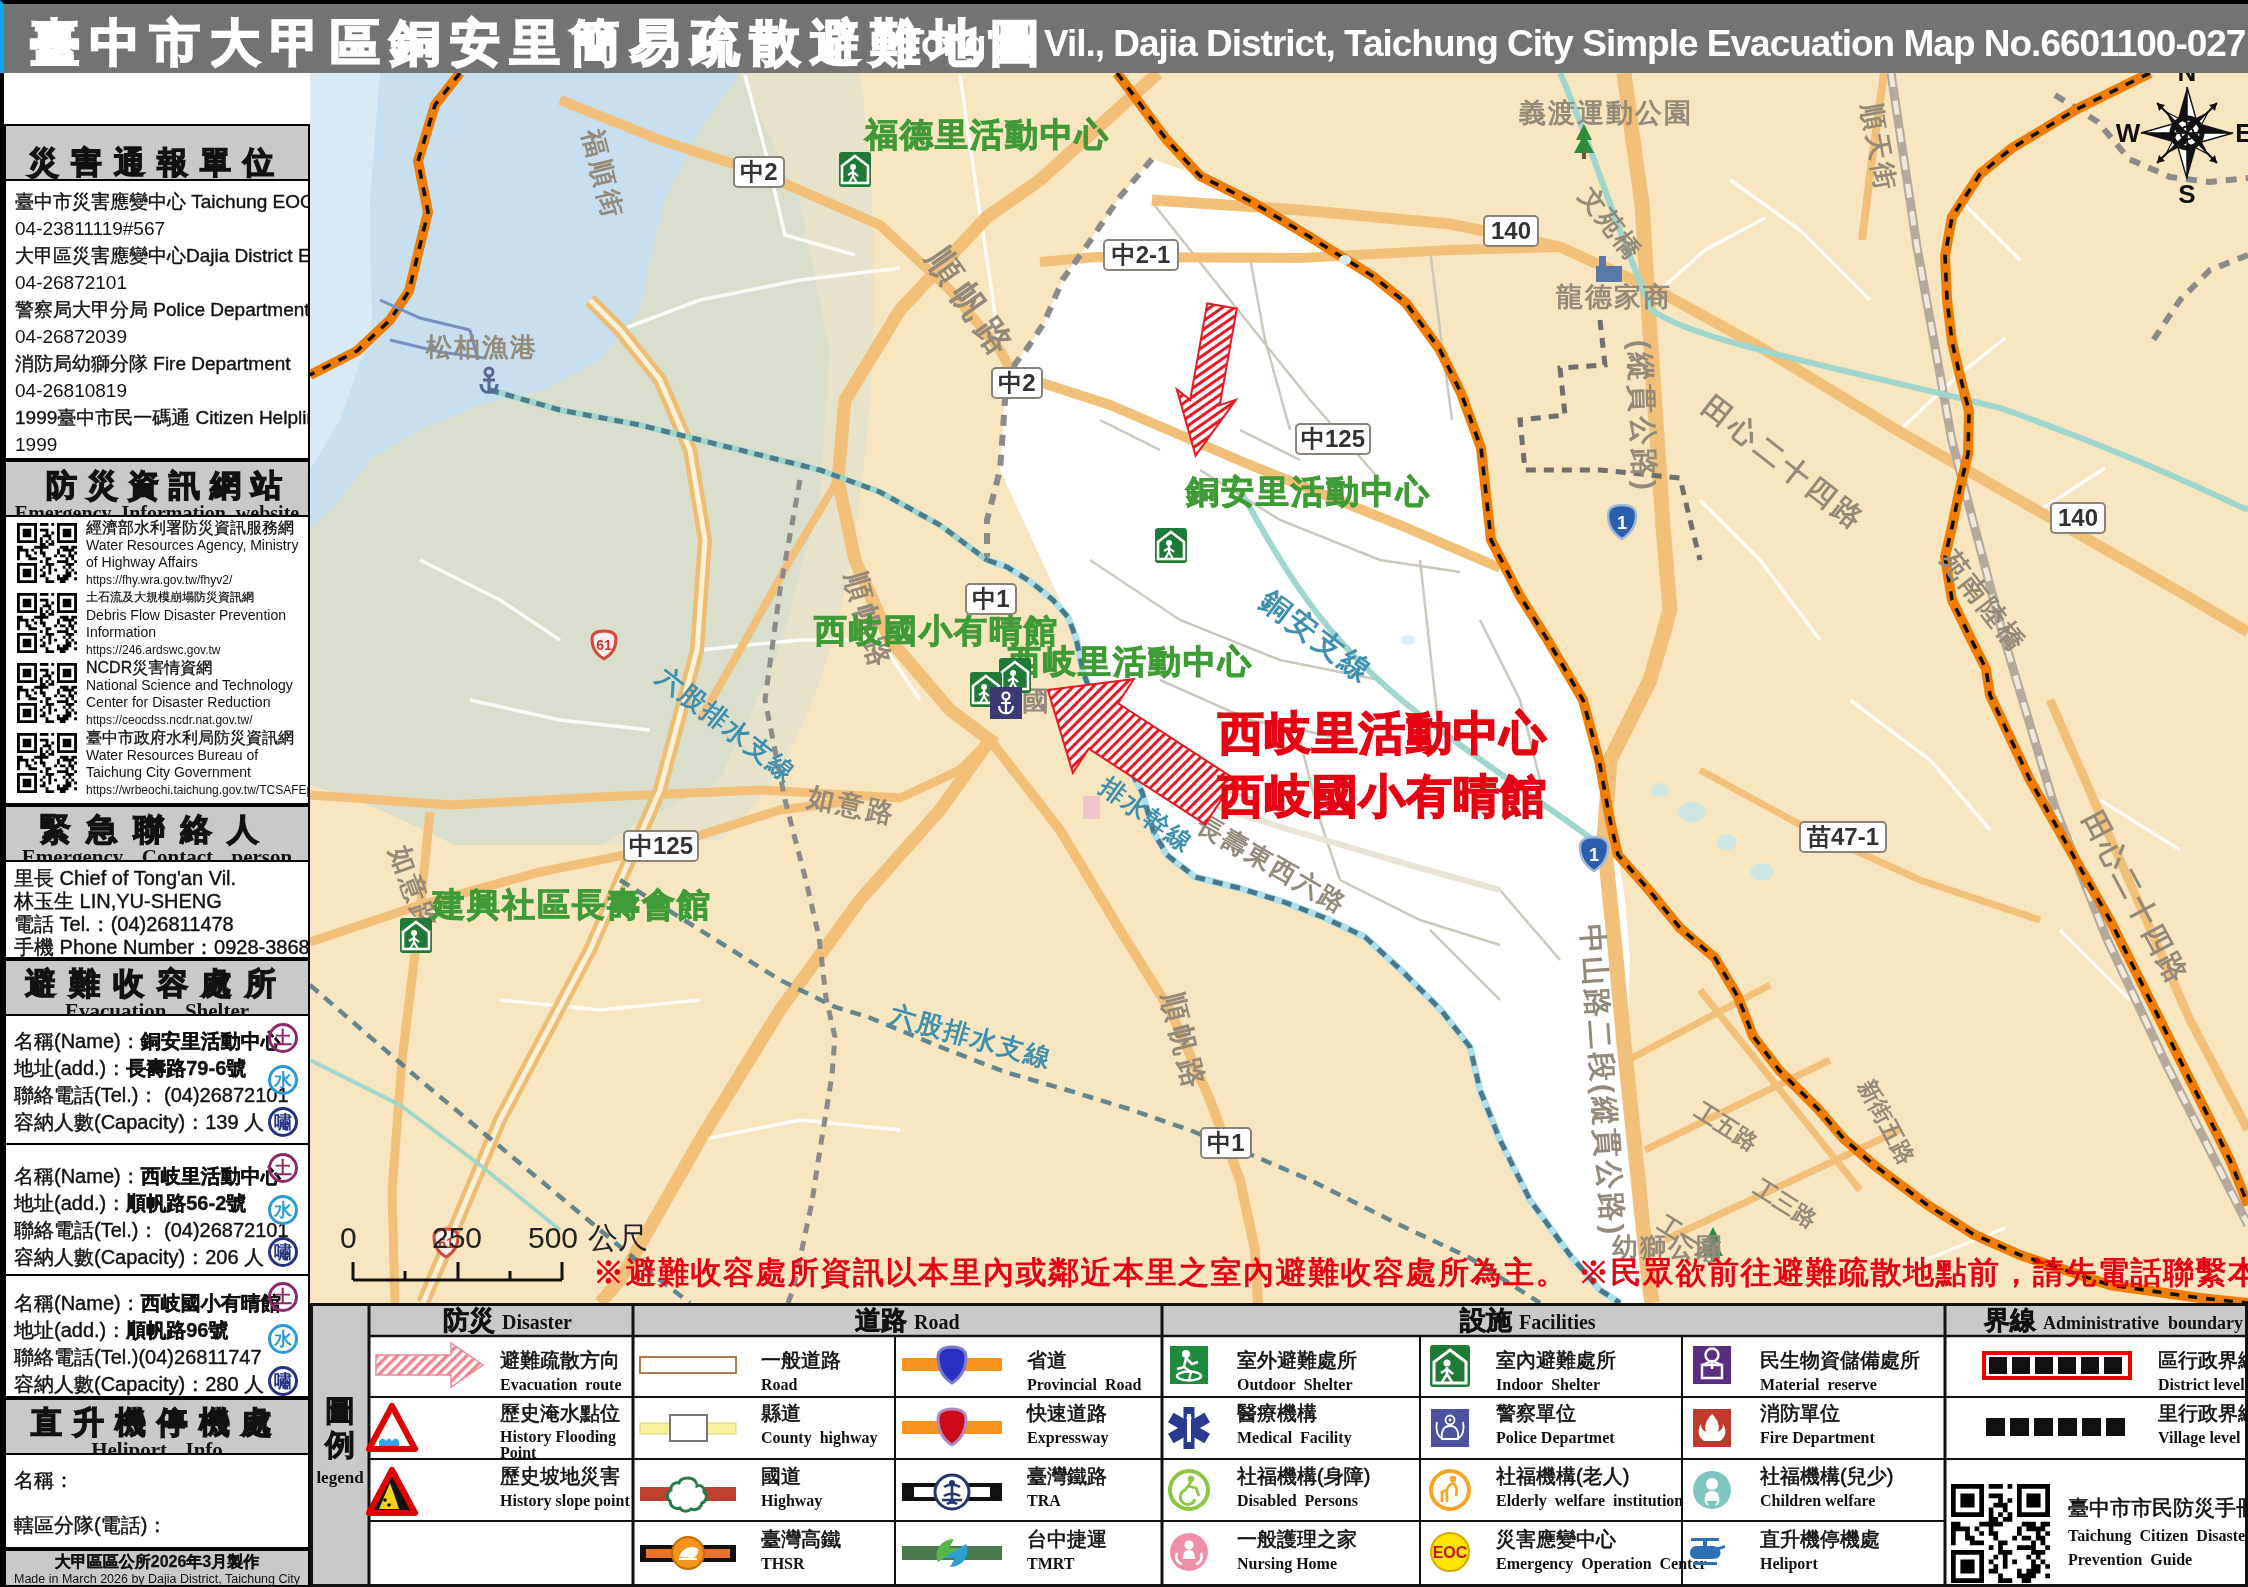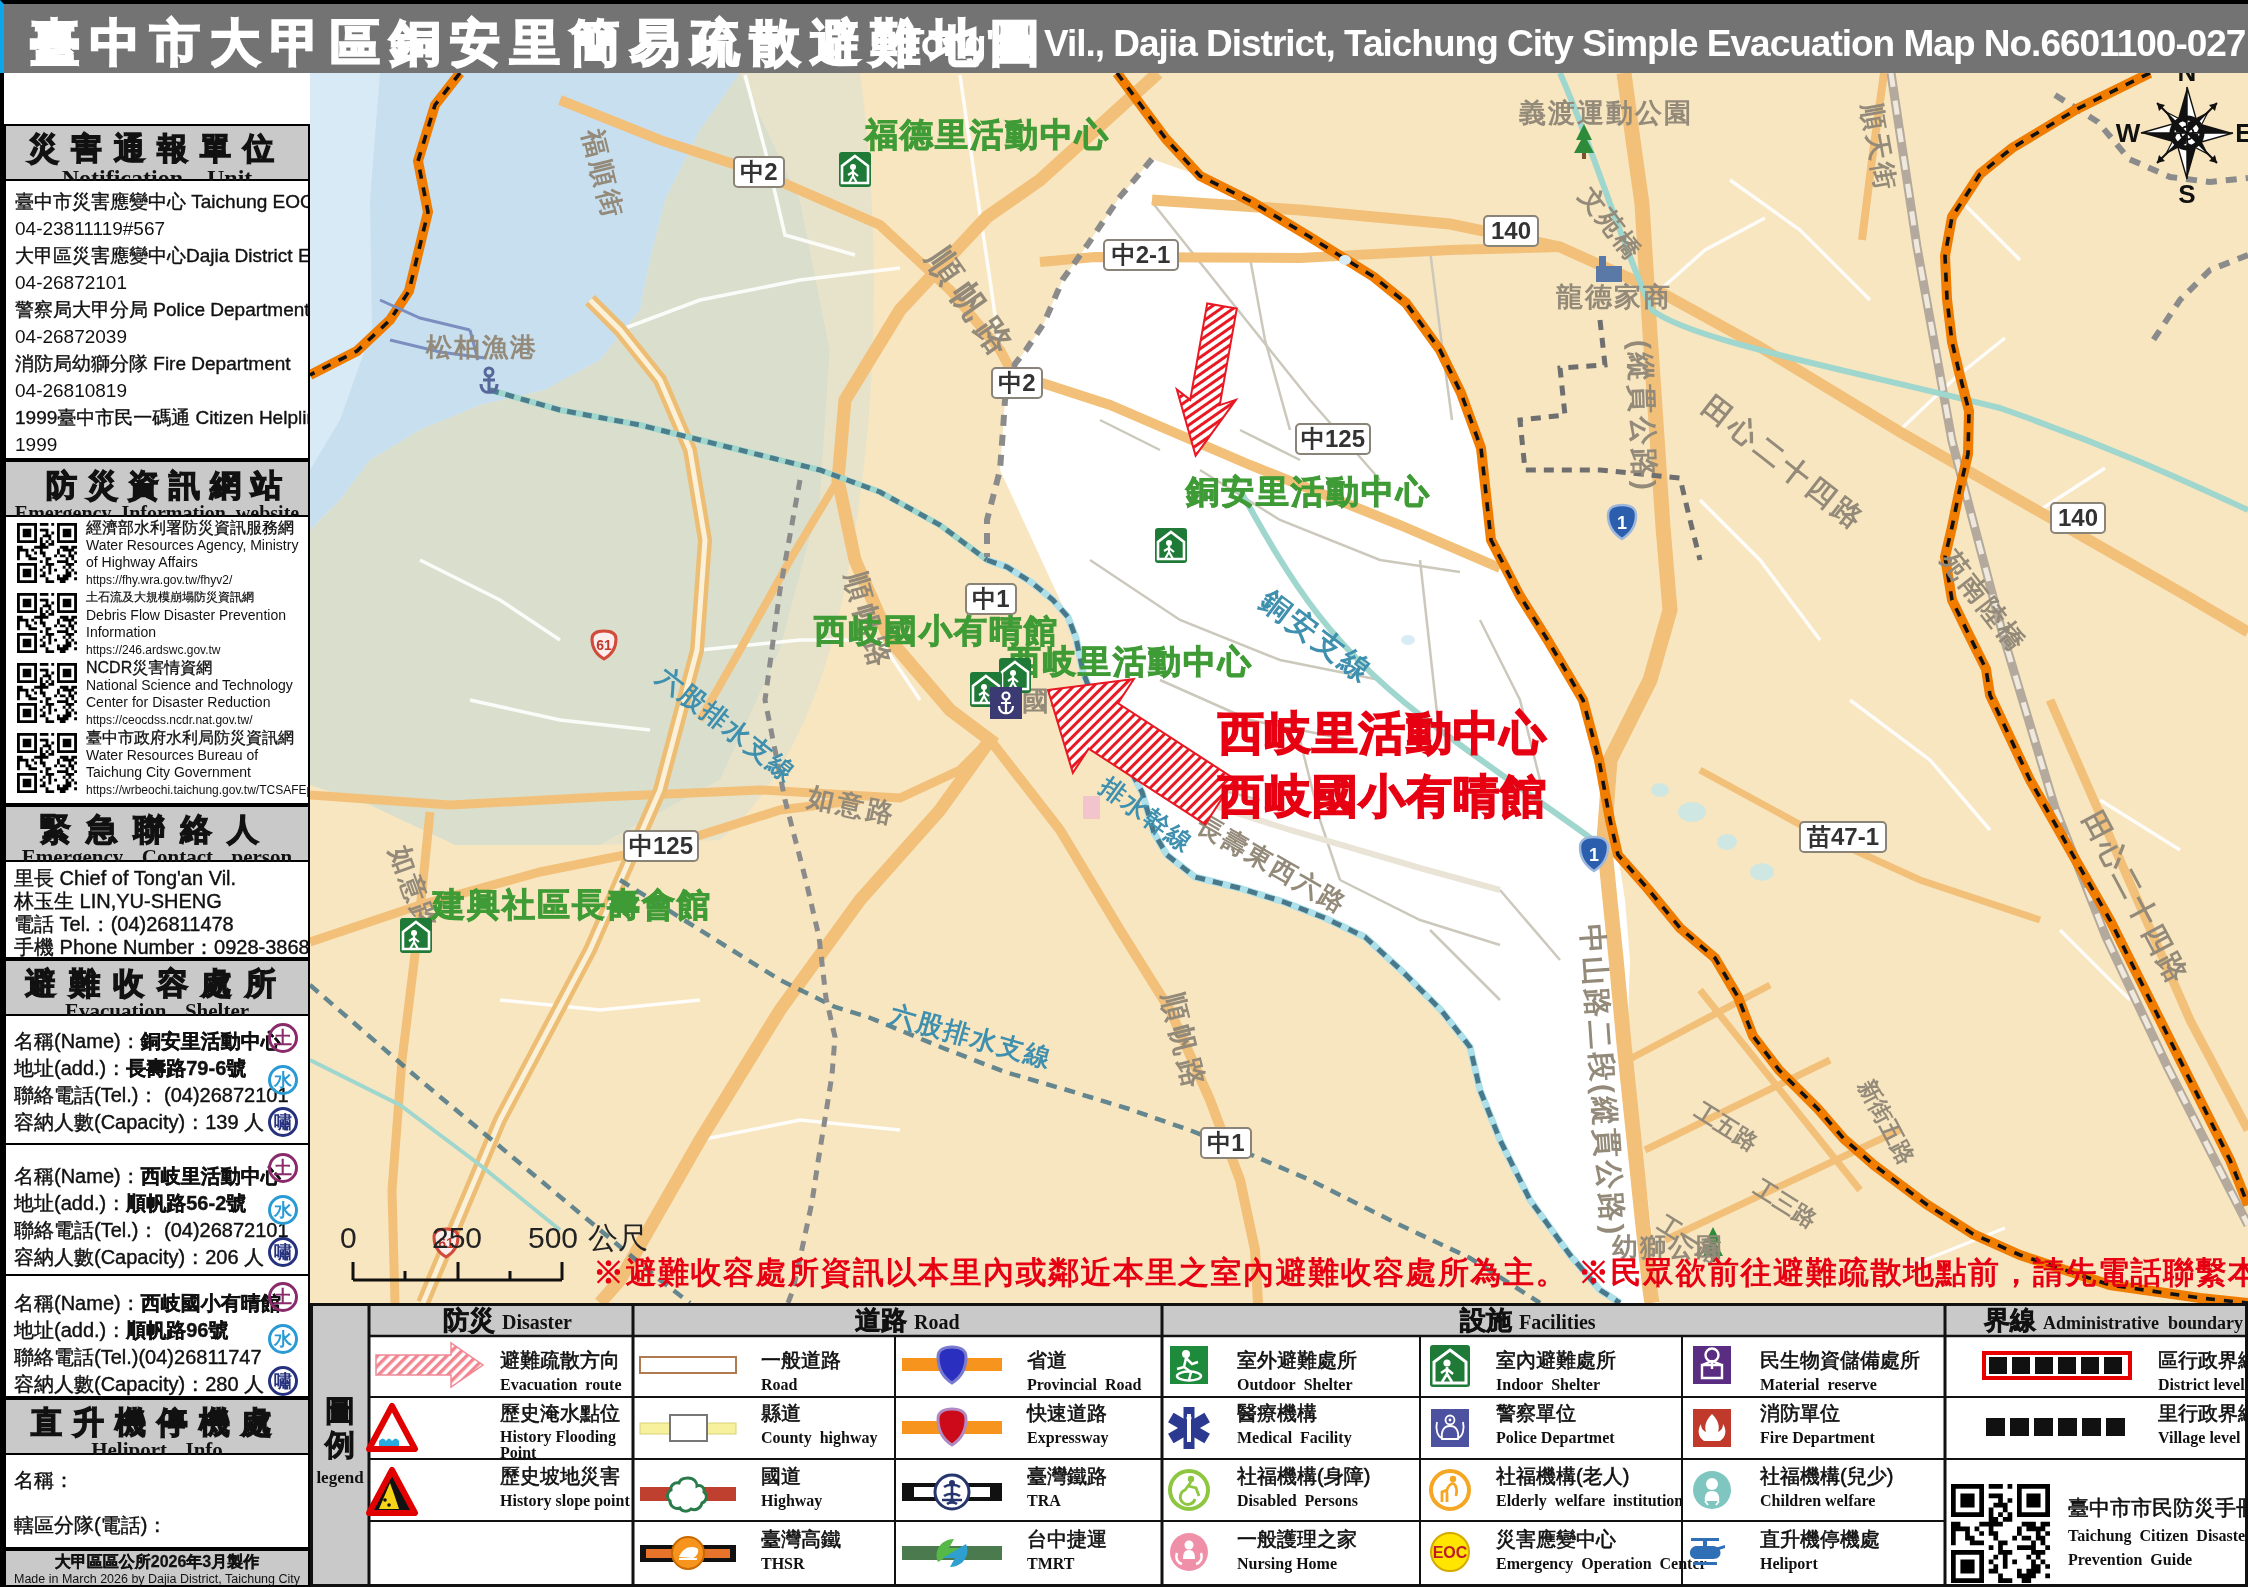--- a/index.html
+++ b/index.html
@@ -17,21 +17,21 @@
 
 <div class="abs" style="left:0;top:0;width:2248px;height:73px;background:#737373;border-top:4px solid #000;border-left:4px solid #0ea5e9;box-sizing:border-box;">
   <div class="abs cjk" style="left:26px;top:6px;font-size:50px;font-weight:bold;color:#fff;letter-spacing:10px;-webkit-text-stroke:2.2px #fff;white-space:nowrap;">臺中市大甲區銅安里簡易疏散避難地圖</div>
   <div class="abs" style="left:898px;top:19px;font-size:37px;font-weight:bold;color:#fff;letter-spacing:-1px;white-space:nowrap;">Tong'an Vil., Dajia District, Taichung City Simple Evacuation Map No.6601100-027</div>
 </div>
 
 <div class="abs" style="left:0;top:73px;width:310px;height:1514px;background:#fff;border-left:4px solid #000;box-sizing:border-box;">
 
 
   <div class="abs ghead" style="left:0;top:51px;width:306px;height:57px;">
-    <div class="c" style="font-size:31px;letter-spacing:12px;margin-top:2px;">災害通報單位</div>
+    <div class="c" style="font-size:31px;letter-spacing:12px;margin-top:16px;">災害通報單位</div>
     <div class="e" style="font-size:24px;margin-top:-5px;word-spacing:6px;">Notification&nbsp; Unit</div>
   </div>
 
   <div class="abs wbox" style="left:0;top:108px;width:306px;height:279px;padding:7px 0 0 9px;font-size:19px;line-height:27px;white-space:nowrap;overflow:hidden;">
     <div class="cjk">臺中市災害應變中心 Taichung EOC</div>
     <div>04-23811119#567</div>
     <div class="cjk">大甲區災害應變中心Dajia District EOC</div>
     <div>04-26872101</div>
     <div class="cjk">警察局大甲分局 Police Department</div>
     <div>04-26872039</div>

